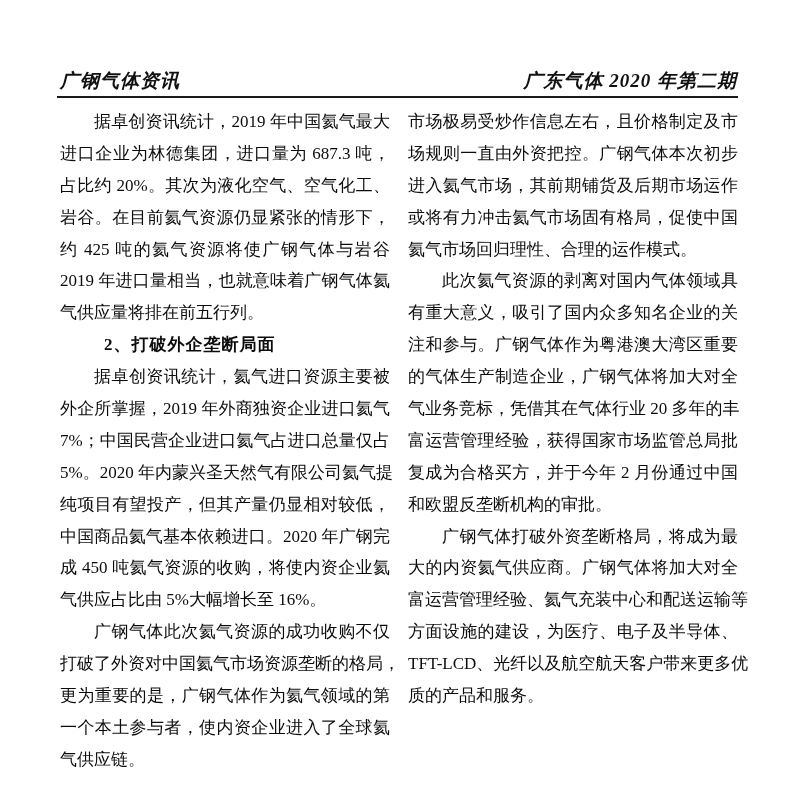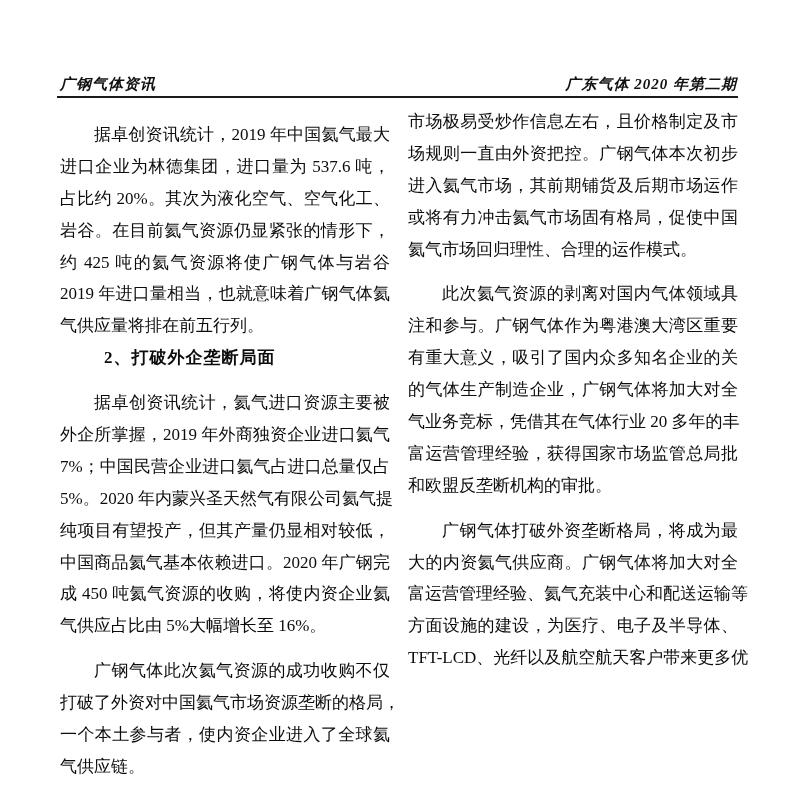--- a/index.html
+++ b/index.html
@@ -20,21 +20,21 @@
     position: absolute;
     left: 60px;
     right: 55px;
     top: 72px;
     height: 22px;
     display: flex;
     justify-content: space-between;
     align-items: flex-end;
     font-style: italic;
     font-weight: bold;
-    font-size: 15px;
+    font-size: 19px;
     letter-spacing: 1px;
     color: #111;
   }
   .header-rule {
     position: absolute;
     left: 57px;
     right: 54px;
     top: 96px;
     height: 2px;
     background: #1a1a1a;
@@ -54,73 +54,76 @@
   .line {
     font-size: 17px;
     line-height: 31.9px;
     height: 31.9px;
     white-space: nowrap;
     text-align: justify;
     text-align-last: justify;
     color: #0c0c0c;
     overflow: visible;
   }
-  .line.indent { text-indent: 34px; margin-top: 13px; }
+  .line.indent { text-indent: 34px; }
   .line.end { text-align-last: left; }
   .line.bold { font-weight: bold; text-align-last: left; letter-spacing: 1px; margin-left: 44px; }
 </style>
 </head>
 <body>
 
 <div class="page">
 
   <div class="running-header">
     <span>广钢气体资讯</span>
     <span>广东气体 2020 年第二期</span>
   </div>
 
   <div class="header-rule"></div>
 
   <div class="columns">
     <div class="column">
         <div class="line indent">据卓创资讯统计，2019 年中国氦气最大</div>
-        <div class="line">进口企业为林德集团，进口量为 537.6 吨，</div>
+        <div class="line">进口企业为林德集团，进口量为 687.3 吨，</div>
         <div class="line">占比约 20%。其次为液化空气、空气化工、</div>
         <div class="line">岩谷。在目前氦气资源仍显紧张的情形下，</div>
         <div class="line">约 425 吨的氦气资源将使广钢气体与岩谷</div>
         <div class="line">2019 年进口量相当，也就意味着广钢气体氦</div>
         <div class="line end">气供应量将排在前五行列。</div>
         <div class="line bold end">2、打破外企垄断局面</div>
         <div class="line indent">据卓创资讯统计，氦气进口资源主要被</div>
         <div class="line">外企所掌握，2019 年外商独资企业进口氦气</div>
         <div class="line">7%；中国民营企业进口氦气占进口总量仅占</div>
         <div class="line">5%。2020 年内蒙兴圣天然气有限公司氦气提</div>
         <div class="line">纯项目有望投产，但其产量仍显相对较低，</div>
         <div class="line">中国商品氦气基本依赖进口。2020 年广钢完</div>
         <div class="line">成 450 吨氦气资源的收购，将使内资企业氦</div>
         <div class="line end">气供应占比由 5%大幅增长至 16%。</div>
         <div class="line indent">广钢气体此次氦气资源的成功收购不仅</div>
         <div class="line">打破了外资对中国氦气市场资源垄断的格局，</div>
+        <div class="line">更为重要的是，广钢气体作为氦气领域的第</div>
         <div class="line">一个本土参与者，使内资企业进入了全球氦</div>
         <div class="line end">气供应链。</div>
       </div>
     <div class="column">
         <div class="line">市场极易受炒作信息左右，且价格制定及市</div>
         <div class="line">场规则一直由外资把控。广钢气体本次初步</div>
         <div class="line">进入氦气市场，其前期铺货及后期市场运作</div>
         <div class="line">或将有力冲击氦气市场固有格局，促使中国</div>
         <div class="line end">氦气市场回归理性、合理的运作模式。</div>
         <div class="line indent">此次氦气资源的剥离对国内气体领域具</div>
+        <div class="line">有重大意义，吸引了国内众多知名企业的关</div>
         <div class="line">注和参与。广钢气体作为粤港澳大湾区重要</div>
-        <div class="line">有重大意义，吸引了国内众多知名企业的关</div>
         <div class="line">的气体生产制造企业，广钢气体将加大对全</div>
         <div class="line">气业务竞标，凭借其在气体行业 20 多年的丰</div>
         <div class="line">富运营管理经验，获得国家市场监管总局批</div>
+        <div class="line">复成为合格买方，并于今年 2 月份通过中国</div>
         <div class="line end">和欧盟反垄断机构的审批。</div>
         <div class="line indent">广钢气体打破外资垄断格局，将成为最</div>
         <div class="line">大的内资氦气供应商。广钢气体将加大对全</div>
         <div class="line">富运营管理经验、氦气充装中心和配送运输等</div>
         <div class="line">方面设施的建设，为医疗、电子及半导体、</div>
         <div class="line">TFT-LCD、光纤以及航空航天客户带来更多优</div>
+        <div class="line end">质的产品和服务。</div>
       </div>
   </div>
 
 </div>
 
 </body></html>

